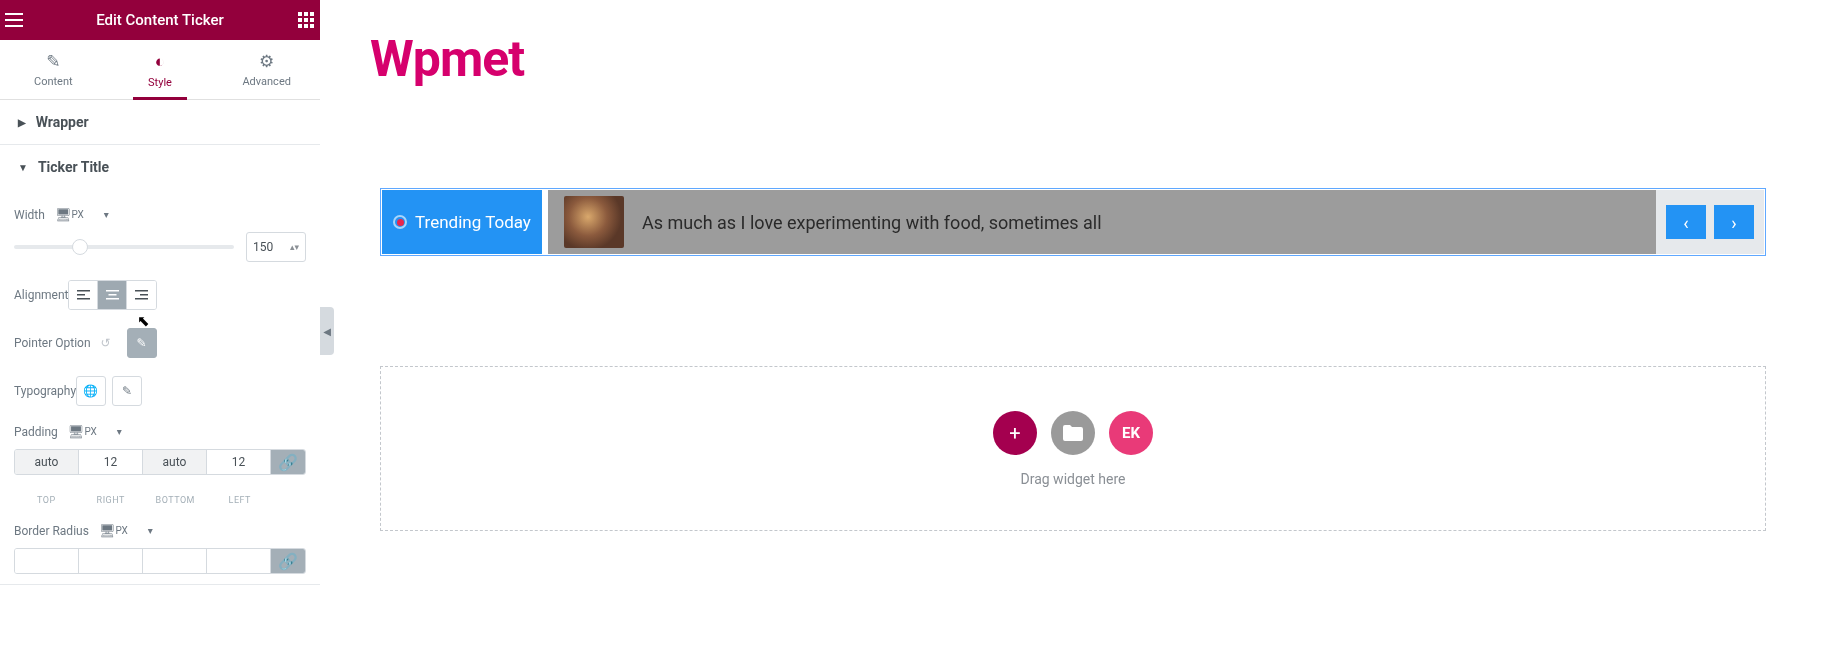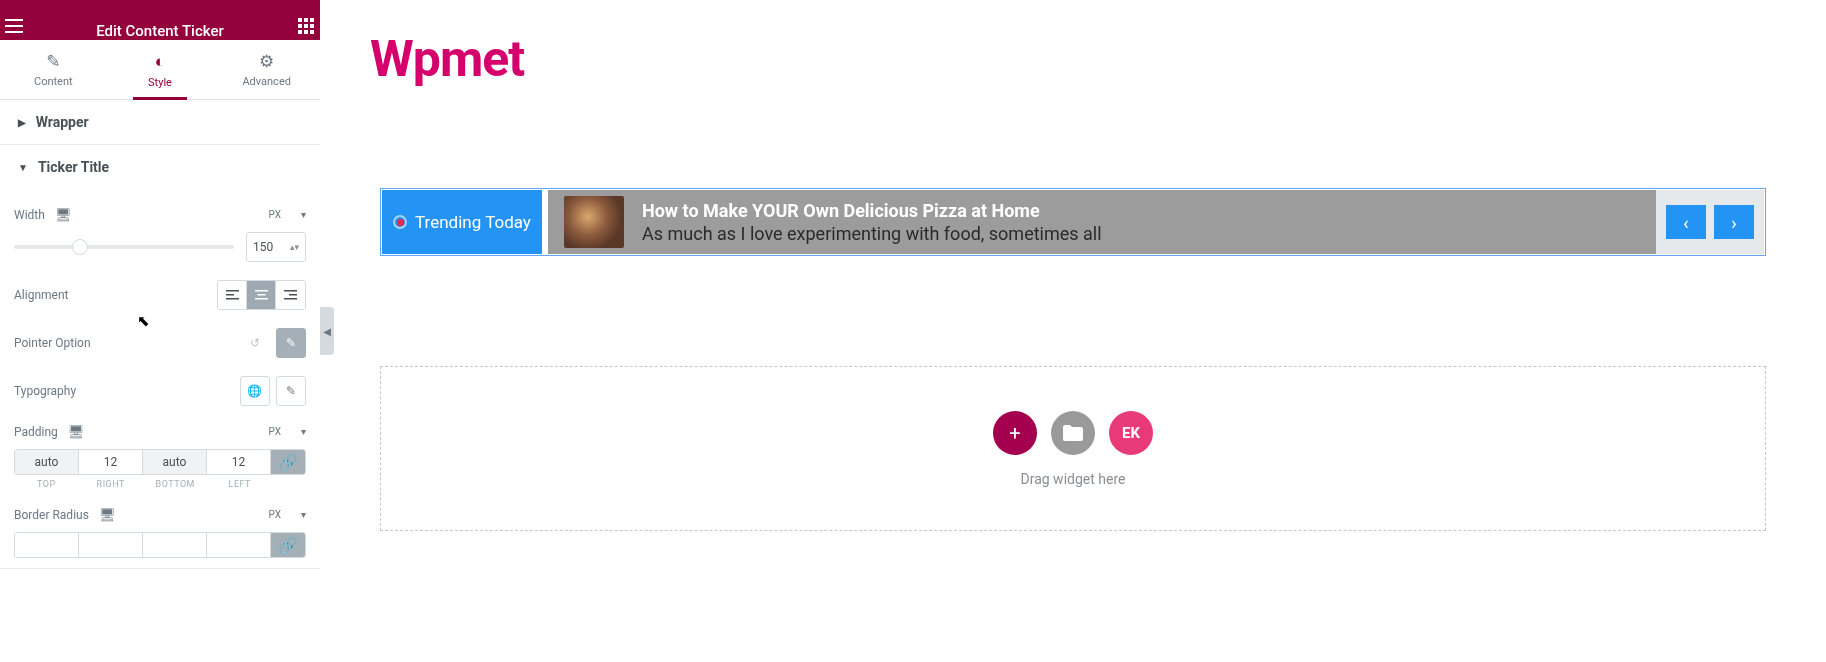--- a/index.html
+++ b/index.html
@@ -1,56 +1,56 @@
 <!DOCTYPE html>
 <html><head>
 <meta charset="utf-8">
 <style>
 *{margin:0;padding:0;box-sizing:border-box;font-family:-apple-system,BlinkMacSystemFont,"Segoe UI",Roboto,Arial,sans-serif}
 body{display:flex;height:662px;width:1826px;overflow:hidden;background:#eceef1}
 .sidebar{width:320px;background:#fff;display:flex;flex-direction:column;height:100%;box-shadow:1px 0 3px rgba(0,0,0,0.1)}
-.sb-header{height:40px;background:#93003c;display:flex;align-items:flex-end;padding:0 0;color:#fff}
+.sb-header{height:40px;background:#93003c;display:flex;align-items:center;padding:0 0;color:#fff}
 .sb-header .menu-btn{width:28px;height:28px;display:flex;align-items:center;justify-content:center;cursor:pointer}
 .sb-header .title{flex:1;text-align:center;font-size:15px;font-weight:500}
 .sb-header .grid-btn{width:28px;height:28px;display:flex;align-items:center;justify-content:center;cursor:pointer}
 .tabs{display:flex;height:60px;border-bottom:1px solid #e0e0e0;background:#fff}
 .tab{flex:1;display:flex;flex-direction:column;align-items:center;justify-content:center;cursor:pointer;color:#6d7882;font-size:11px;gap:4px;position:relative}
 .tab.active{color:#93003c}
 .tab.active::after{content:"";position:absolute;bottom:-1px;left:25%;right:25%;height:3px;background:#93003c}
 .tab-icon{font-size:17px}
 .panel{flex:1;overflow-y:auto;padding:0 0 20px 0}
 .panel::-webkit-scrollbar{width:6px}
 .panel::-webkit-scrollbar-thumb{background:#c0c0c0;border-radius:3px}
 .acc{border-bottom:1px solid #e6e9ec}
 .acc-h{display:flex;align-items:center;padding:14px 18px;font-size:14px;font-weight:700;color:#495157;cursor:pointer;gap:10px}
 .acc-h .caret{font-size:10px}
 .acc-body{padding:0 14px 10px 14px}
 .ctrl{margin-top:18px}
-.ctrl-row{display:flex;align-items:center;justify-content:space-between;font-size:12px;color:#6d7882}
+.ctrl-row{display:flex;align-items:center;font-size:12px;color:#6d7882}
 .ctrl-label{display:flex;align-items:center;gap:10px}
 .dev-icon{font-size:13px;color:#6d7882}
 .unit{font-size:10px;color:#6d7882;display:flex;align-items:center;gap:20px}
 .slider-row{display:flex;align-items:center;gap:12px;margin-top:10px}
 .slider{flex:1;position:relative;height:4px;background:#e6e9ec;border-radius:2px}
 .slider .thumb{position:absolute;top:50%;left:30%;transform:translate(-50%,-50%);width:16px;height:16px;border-radius:50%;background:#fff;border:1px solid #d5dadf;cursor:pointer}
 .numbox{width:60px;height:30px;border:1px solid #d5dadf;border-radius:3px;display:flex;align-items:center;padding:0 6px;font-size:12px;color:#495157}
 .numbox .spin{margin-left:auto;font-size:9px;color:#8a8f95}
 .align-group{display:flex;border:1px solid #d5dadf;border-radius:3px;overflow:hidden}
 .align-btn{width:29px;height:28px;display:flex;align-items:center;justify-content:center;cursor:pointer;background:#fff;font-size:12px;color:#495157;border-right:1px solid #d5dadf}
 .align-btn:last-child{border-right:none}
 .align-btn.active{background:#9ea9b1;color:#fff}
 .opt-row{display:flex;gap:6px}
 .icon-btn{width:30px;height:30px;border:1px solid #d5dadf;border-radius:3px;display:flex;align-items:center;justify-content:center;cursor:pointer;background:#fff;color:#6d7882}
 .icon-btn.active{background:#a4afb7;color:#fff;border-color:#a4afb7}
 .padding-boxes{display:flex;margin-top:10px;border:1px solid #d5dadf;border-radius:3px;overflow:hidden}
 .pb{flex:1;height:24px;text-align:center;font-size:12px;color:#495157;border-right:1px solid #d5dadf;display:flex;align-items:center;justify-content:center;background:#fff}
 .pb.auto{background:#f1f2f3}
 .pb:last-child{border-right:none}
 .link-pb{width:34px;background:#a4afb7;display:flex;align-items:center;justify-content:center;color:#fff;cursor:pointer}
-.pb-labels{display:flex;margin-top:4px;font-size:9px;color:#a4afb7;letter-spacing:0.5px}
+.pb-labels{display:flex;margin-top:20px;font-size:9px;color:#a4afb7;letter-spacing:0.5px}
 .pb-labels span{flex:1;text-align:center}
 .pb-labels .lk-sp{width:34px;flex:none}
 .collapse-handle{position:absolute;left:320px;top:50%;transform:translateY(-50%);width:14px;height:48px;background:#d5dadf;border-radius:0 4px 4px 0;display:flex;align-items:center;justify-content:center;cursor:pointer;color:#6d7882;font-size:10px;z-index:5}
 
 .canvas{flex:1;position:relative;background:#fff;padding:20px}
 .brand{font-size:50px;font-weight:700;color:#d6006d;margin:10px 0 0 30px;letter-spacing:-1px}
 .ticker-wrap{margin:100px 40px 0 40px;border:1px solid #5fa8ff;padding:1px;display:flex;align-items:stretch;height:68px}
 .ticker-title{width:160px;background:#2393f4;color:#fff;display:flex;align-items:center;justify-content:center;gap:8px;font-size:17px}
 .ticker-title .dot{width:14px;height:14px;border:2px solid rgba(255,255,255,0.6);border-radius:50%;display:flex;align-items:center;justify-content:center}
 .ticker-title .dot::after{content:"";width:7px;height:7px;background:#e9264d;border-radius:50%}
@@ -252,21 +252,20 @@
   <div class="brand">Wpmet</div>
 
   <div class="ticker-wrap">
     <div class="ticker-title">
       <span class="dot"></span>
       <span>Trending Today</span>
     </div>
     <div class="ticker-body">
       <div class="ticker-img"></div>
       <div class="ticker-text">
-        <h3>How to Make YOUR Own Delicious Pizza at Home</h3>
         <p>As much as I love experimenting with food, sometimes all</p>
       </div>
     </div>
     <div class="ticker-nav">
       <div class="ticker-arrow">‹</div>
       <div class="ticker-arrow">›</div>
     </div>
   </div>
 
   <div class="drop-zone">

